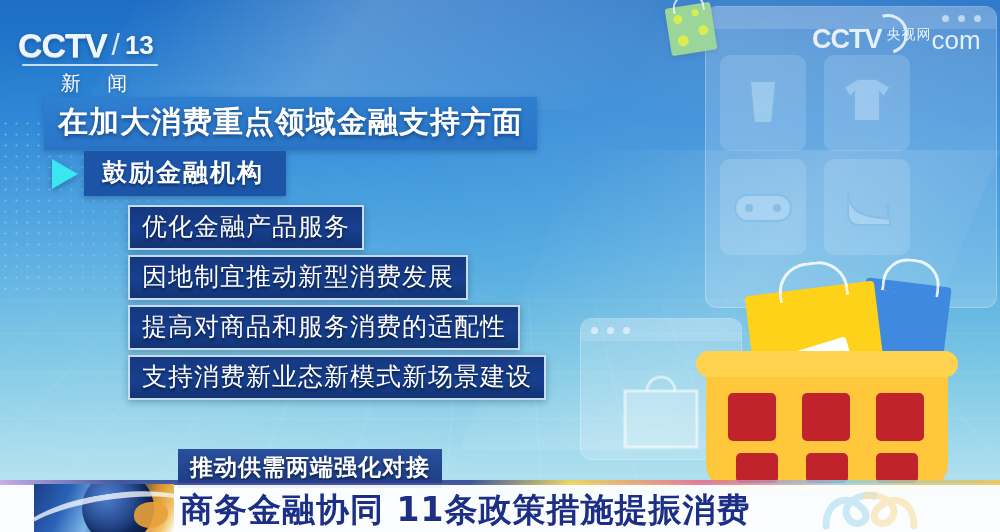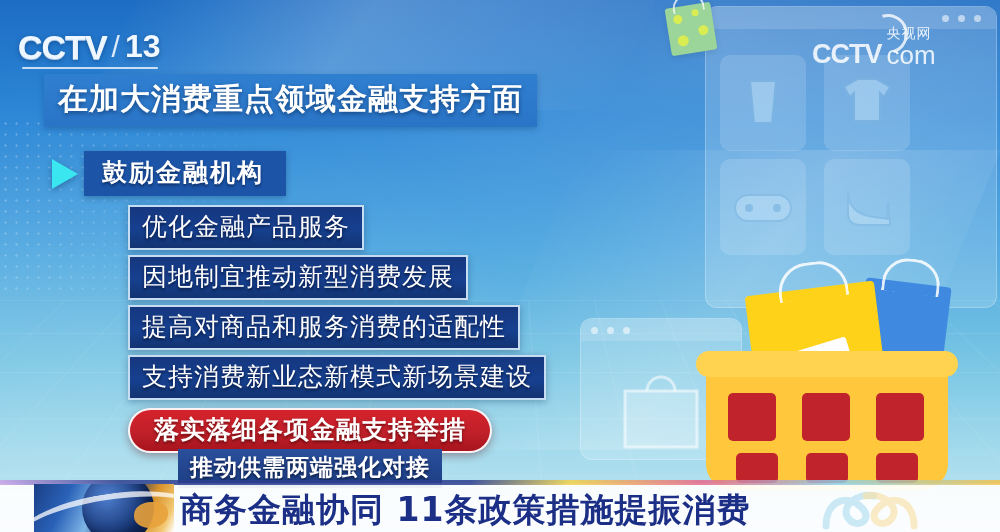--- a/index.html
+++ b/index.html
@@ -92,39 +92,39 @@
 
   
   .logo{position:absolute;left:18px;top:28px;width:150px;}
   .logo-row{display:flex;align-items:center;gap:2px;}
   .logo-cctv{
     font-size:34px;font-weight:700;letter-spacing:-1px;line-height:1;
     color:#eef6ff;text-shadow:0 1px 0 rgba(255,255,255,.65),0 2px 5px rgba(0,40,90,.45);
     font-family:"Liberation Sans",sans-serif;
   }
   .logo-slash{color:rgba(255,255,255,.85);font-size:30px;font-weight:300;margin:0 3px;}
-  .logo-13{font-size:32px;font-weight:700;color:#f2f8ff;text-shadow:0 2px 5px rgba(0,40,90,.45);}
+  .logo-13{font-size:26px;font-weight:700;color:#f2f8ff;text-shadow:0 2px 5px rgba(0,40,90,.45);}
   .logo-underline{height:2px;background:rgba(255,255,255,.75);margin:2px 0 4px 4px;width:136px;border-radius:2px;}
   .logo-sub{font-size:20px;letter-spacing:10px;color:#ffffff;text-align:center;
     text-shadow:0 2px 4px rgba(0,40,90,.4);font-weight:500;padding-left:12px;}
 
   
   .wm{position:absolute;left:812px;top:26px;display:flex;align-items:flex-end;gap:5px;opacity:.92;}
   .wm-cctv{font-size:27px;font-weight:700;color:rgba(255,255,255,.92);letter-spacing:-1px;line-height:1;}
-  .wm-right{display:flex;flex-direction:column;line-height:1;}
+  .wm-right{display:flex;flex-direction:row;line-height:1;}
   .wm-cn{font-size:14px;color:rgba(255,255,255,.95);letter-spacing:1px;margin-bottom:2px;}
   .wm-com{font-size:26px;color:rgba(255,255,255,.92);letter-spacing:0px;}
   .wm-swoosh{position:absolute;left:56px;top:-12px;width:34px;height:34px;border:3px solid rgba(255,255,255,.85);
     border-radius:50%;border-bottom-color:transparent;border-left-color:transparent;transform:rotate(28deg);}
 
   
   .cn{font-family:"DejaVu Sans","Liberation Sans",sans-serif;}
 
   .main-title{
-    position:absolute;left:44px;top:74px;
+    position:absolute;left:44px;top:97px;
     background:linear-gradient(180deg,#2f7fd1 0%,#2a74c6 100%);
     padding:5px 14px 7px 14px;
     font-size:30px;font-weight:700;color:#ffffff;letter-spacing:1px;
     text-shadow:0 2px 4px rgba(0,30,70,.55);
     box-shadow:0 2px 6px rgba(0,30,70,.25);
   }
 
   .sub-head-wrap{position:absolute;left:52px;top:151px;display:flex;align-items:center;}
   .arrow{
     width:0;height:0;border-left:26px solid #3ae6f0;
@@ -305,23 +305,20 @@
     </div>
     <div class="item-row">
       <div class="chip cn">因地制宜推动新型消费发展</div>
     </div>
     <div class="item-row">
       <div class="chip cn">提高对商品和服务消费的适配性</div>
     </div>
     <div class="item-row">
       <div class="chip cn">支持消费新业态新模式新场景建设</div>
     </div>
-    <div class="item-row">
-      <div class="chip-red cn">落实落细各项金融支持举措</div>
-    </div>
   </div>
 
   <div class="kicker cn">推动供需两端强化对接</div>
 
   <div class="headline-bar">
     <div class="headline-strip"></div>
     <div class="headline cn">商务金融协同 11条政策措施提振消费</div>
     <svg class="hl-deco" viewBox="0 0 120 44">
       <path d="M16 40 C16 16 36 6 52 22 C64 34 46 44 38 32 C30 20 48 6 64 10" fill="none" stroke="#8fd0e8" stroke-width="7" stroke-linecap="round"></path>
       <path d="M104 40 C104 16 84 6 68 22 C56 34 74 44 82 32 C90 20 72 6 56 10" fill="none" stroke="#f3c24a" stroke-width="7" stroke-linecap="round" opacity=".7"></path>

